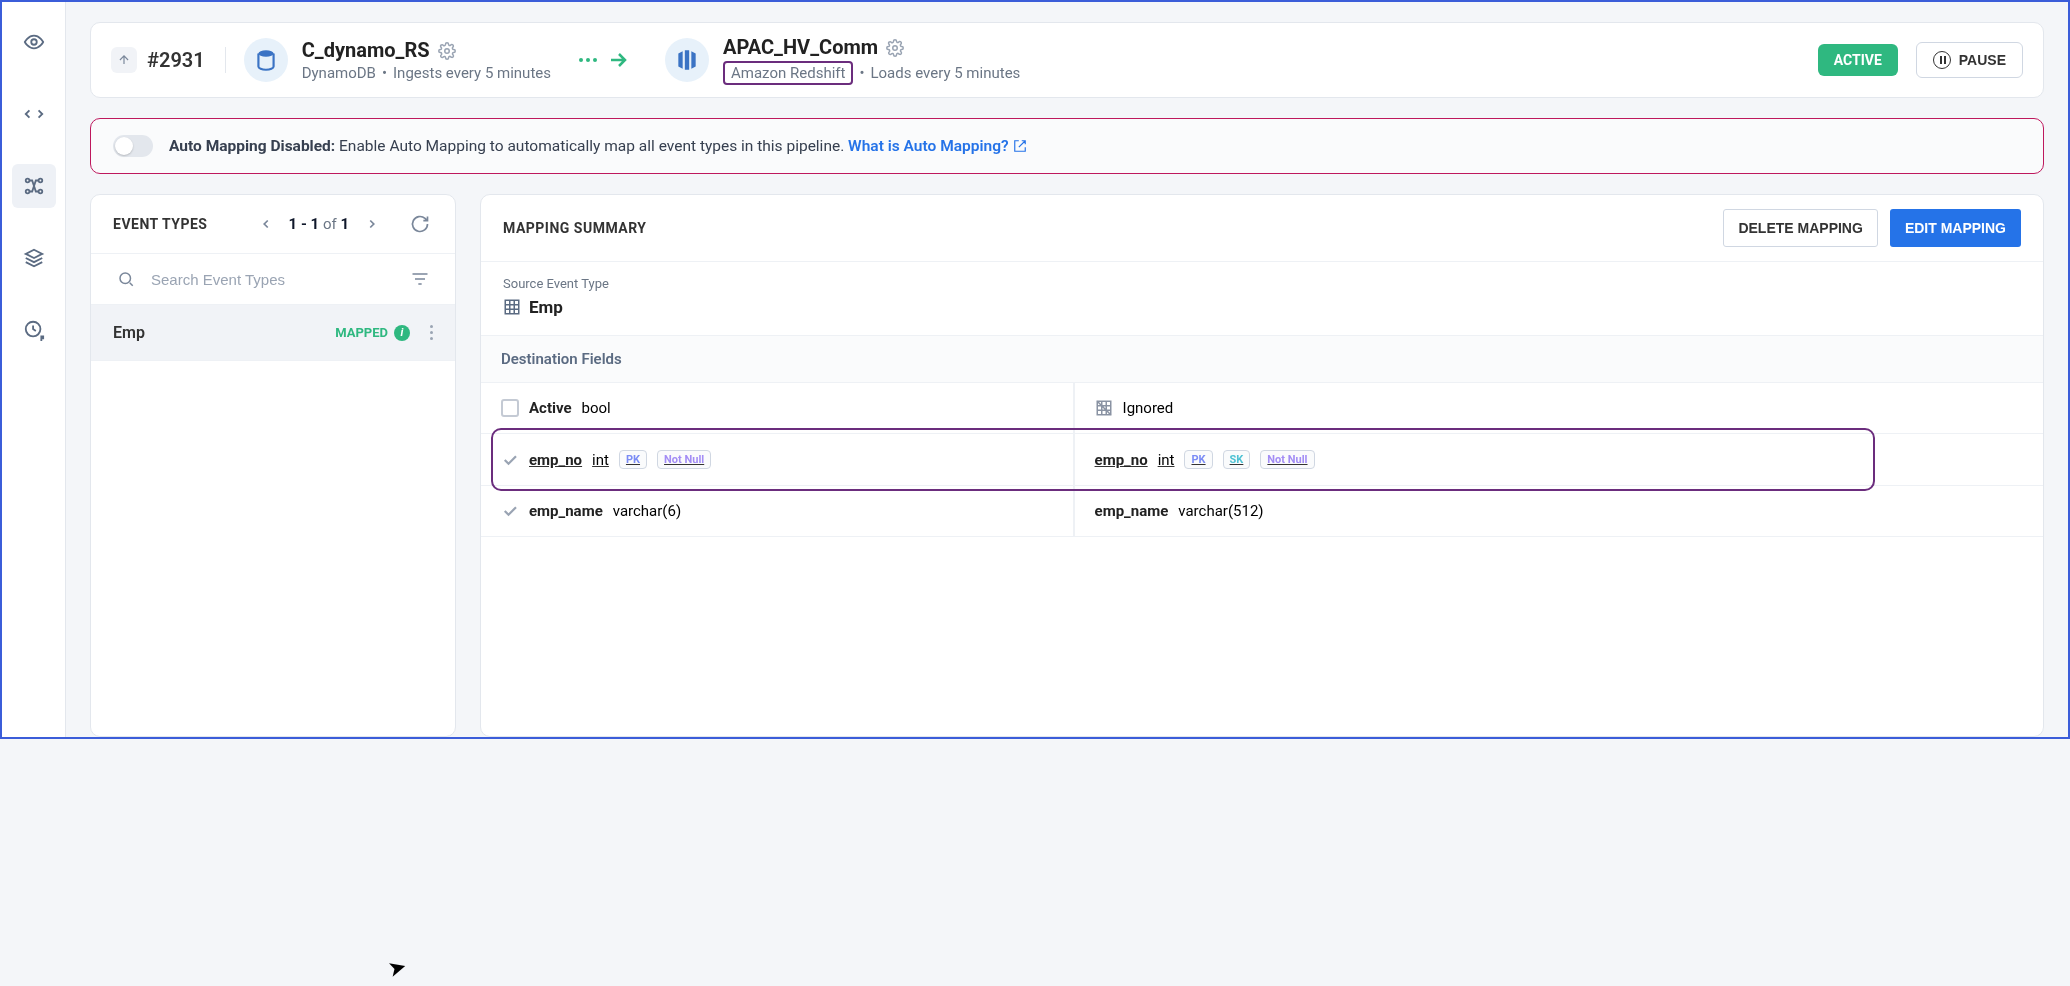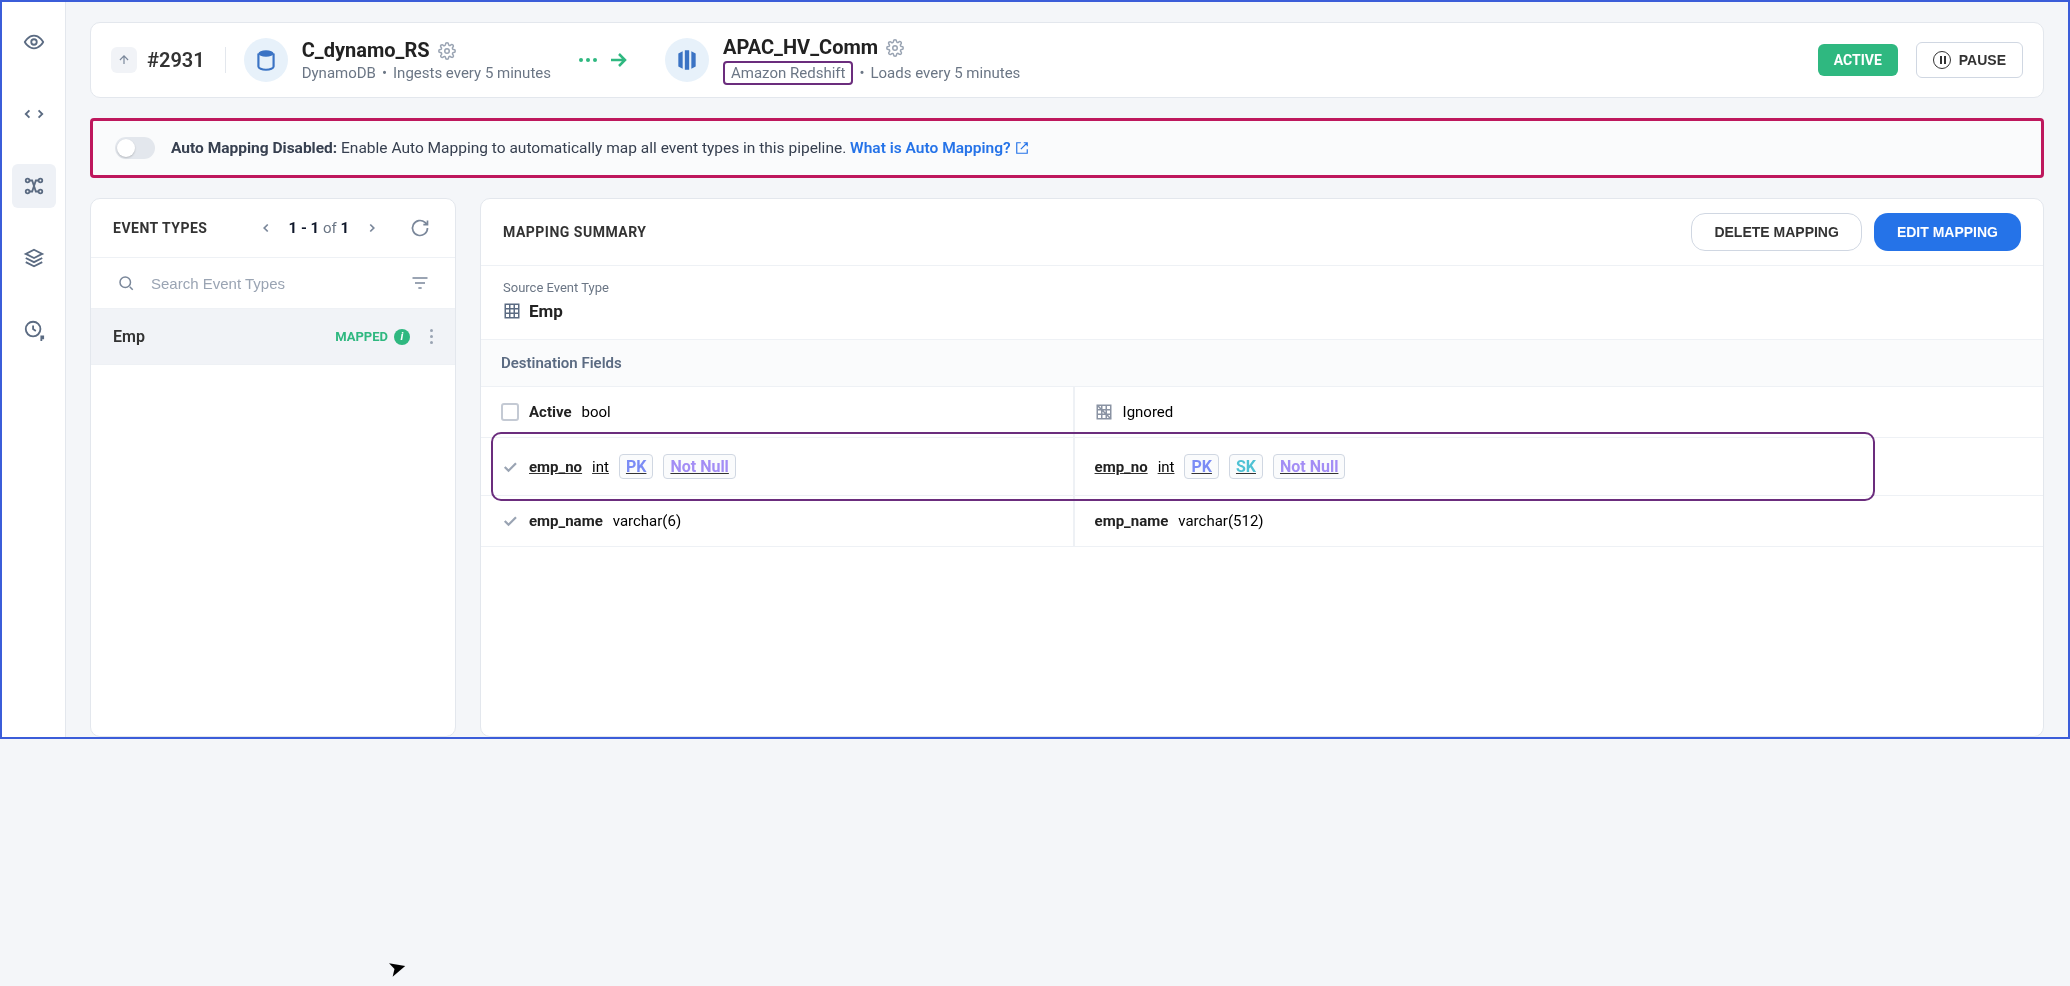--- a/index.html
+++ b/index.html
@@ -167,22 +167,22 @@
     content: "";
     width: 2px;
     height: 8px;
     border-left: 2px solid #333;
     border-right: 2px solid #333;
     margin-left: 2px;
   }
   
   .automap-bar {
     background: #fafbfc;
-    border: 3px solid #be185d;
-    border-radius: 4px;
+    border: 1px solid #be185d;
+    border-radius: 10px;
     padding: 16px 22px;
     display: flex;
     align-items: center;
     gap: 16px;
     font-size: 15.5px;
     color: #374050;
   }
   .toggle {
     width: 40px;
     height: 22px;
@@ -321,22 +321,22 @@
     flex-direction: column;
     overflow: hidden;
   }
   .mapping-header {
     display: flex;
     align-items: center;
     padding: 14px 22px;
     border-bottom: 1px solid #eef1f5;
   }
   .btn {
-    padding: 10px 22px;
-    border-radius: 14px;
+    padding: 10px 14px;
+    border-radius: 3px;
     font-weight: 700;
     font-size: 14px;
     cursor: pointer;
     border: 1px solid transparent;
   }
   .btn-outline {
     background: #fff;
     border-color: #d0d7e2;
     color: #333;
   }
@@ -427,21 +427,21 @@
     justify-content: center;
     color: #9aa4b3;
     border: none;
   }
   .field-name { font-weight: 700; color: #222; }
   .field-type { color: #000000; }
   .tag {
     border: 1px solid #d0d7e2;
     border-radius: 4px;
     padding: 2px 6px;
-    font-size: 16px;
+    font-size: 11px;
     font-weight: 700;
     background: #fafbfc;
   }
   .tag.pk { color: #7b8cf5; }
   .tag.sk { color: #4fc2d4; }
   .tag.nn { color: #a38df5; }
   .ignored-icon { width: 18px; height: 18px; color: #8a93a3; }
   .cursor-arrow {
     position: absolute;
     bottom: 6px;

